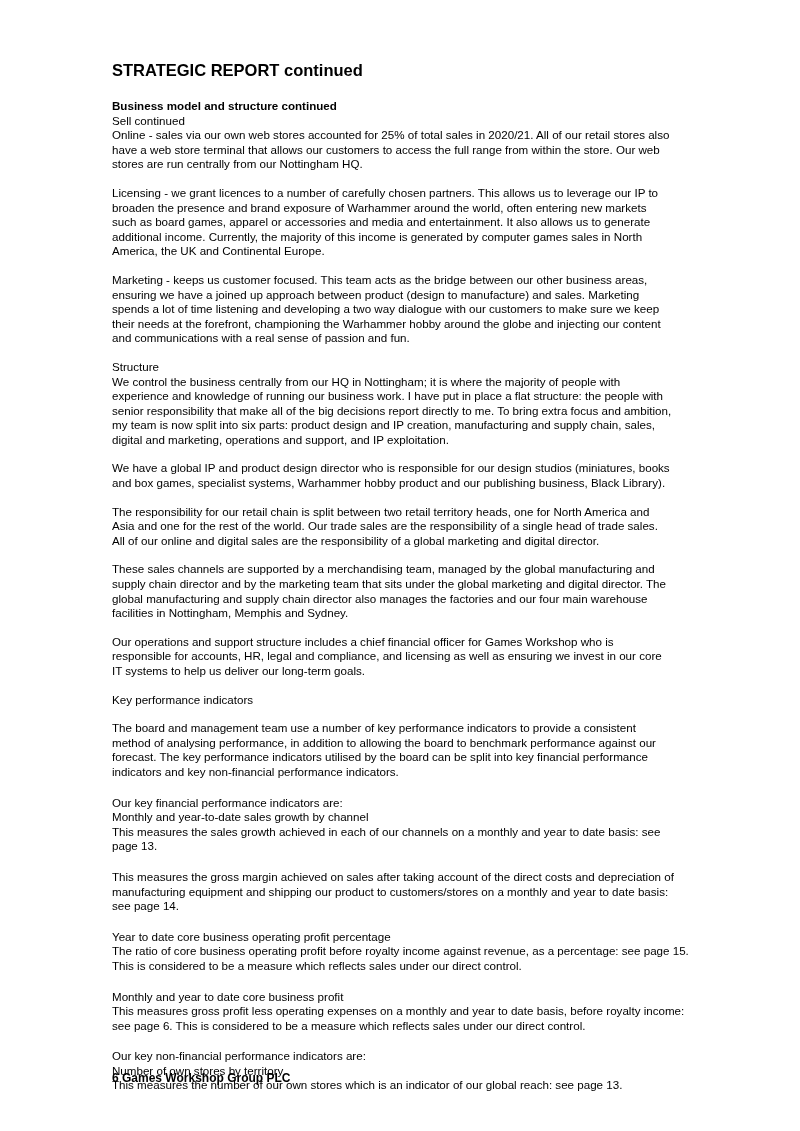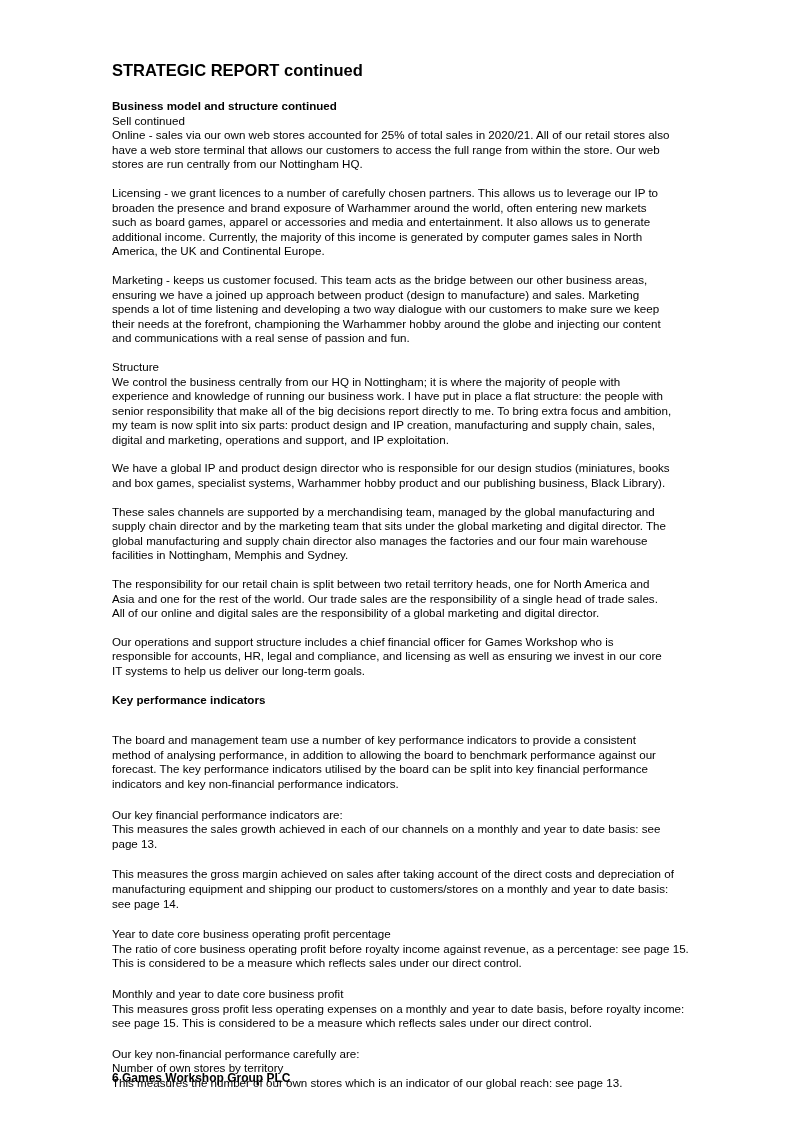--- a/index.html
+++ b/index.html
@@ -20,21 +20,21 @@
   .doc-title {
     font-size: 16.5px;
     font-weight: bold;
     line-height: 20px;
     margin: 5px 0 19px 0;
   }
   .block { margin: 0 16px 14px 0; }
   .tight { margin: 0; }
   .bold { font-weight: bold; }
   .italic { }
-  .kpi-heading { font-weight: bold; margin: 5px 0 26px 0; }
+  .kpi-heading { font-weight: normal; margin: 5px 0 14px 0; }
   .kpi-item { margin: 16px 0 14px 0; }
   .footer {
     position: absolute;
     left: 58px;
     bottom: 45px;
     font-weight: bold;
     font-size: 12px;
   }
 </style>
 </head>
@@ -54,51 +54,52 @@
 
   <div class="block">Marketing - keeps us customer focused. This team acts as the bridge between our other business areas, ensuring we have a joined up approach between product (design to manufacture) and sales. Marketing spends a lot of time listening and developing a two way dialogue with our customers to make sure we keep their needs at the forefront, championing the Warhammer hobby around the globe and injecting our content and communications with a real sense of passion and fun.</div>
 
   <div class="block">
     <div class="italic tight">Structure</div>
     <div class="tight">We control the business centrally from our HQ in Nottingham; it is where the majority of people with experience and knowledge of running our business work. I have put in place a flat structure: the people with senior responsibility that make all of the big decisions report directly to me. To bring extra focus and ambition, my team is now split into six parts: product design and IP creation, manufacturing and supply chain, sales, digital and marketing, operations and support, and IP exploitation.</div>
   </div>
 
   <div class="block">We have a global IP and product design director who is responsible for our design studios (miniatures, books and box games, specialist systems, Warhammer hobby product and our publishing business, Black Library).</div>
 
+  <div class="block">The responsibility for our retail chain is split between two retail territory heads, one for North America and Asia and one for the rest of the world. Our trade sales are the responsibility of a single head of trade sales. All of our online and digital sales are the responsibility of a global marketing and digital director.</div>
+
   <div class="block">These sales channels are supported by a merchandising team, managed by the global manufacturing and supply chain director and by the marketing team that sits under the global marketing and digital director. The global manufacturing and supply chain director also manages the factories and our four main warehouse facilities in Nottingham, Memphis and Sydney.</div>
-
-  <div class="block">The responsibility for our retail chain is split between two retail territory heads, one for North America and Asia and one for the rest of the world. Our trade sales are the responsibility of a single head of trade sales. All of our online and digital sales are the responsibility of a global marketing and digital director.</div>
 
   <div class="block">Our operations and support structure includes a chief financial officer for Games Workshop who is responsible for accounts, HR, legal and compliance, and licensing as well as ensuring we invest in our core IT systems to help us deliver our long-term goals.</div>
 
   <div class="kpi-heading">Key performance indicators</div>
 
   <div class="block">The board and management team use a number of key performance indicators to provide a consistent method of analysing performance, in addition to allowing the board to benchmark performance against our forecast. The key performance indicators utilised by the board can be split into key financial performance indicators and key non-financial performance indicators.</div>
 
   <div class="kpi-item">
     <div class="italic tight">Our key financial performance indicators are:</div>
+    <div class="tight">Monthly and year-to-date sales growth by channel</div>
     <div class="tight">This measures the sales growth achieved in each of our channels on a monthly and year to date basis: see page 13.</div>
   </div>
 
   <div class="kpi-item">
     <div class="tight">This measures the gross margin achieved on sales after taking account of the direct costs and depreciation of manufacturing equipment and shipping our product to customers/stores on a monthly and year to date basis: see page 14.</div>
   </div>
 
   <div class="kpi-item">
     <div class="tight">Year to date core business operating profit percentage</div>
     <div class="tight">The ratio of core business operating profit before royalty income against revenue, as a percentage: see page 15. This is considered to be a measure which reflects sales under our direct control.</div>
   </div>
 
   <div class="kpi-item">
     <div class="tight">Monthly and year to date core business profit</div>
-    <div class="tight">This measures gross profit less operating expenses on a monthly and year to date basis, before royalty income: see page 15. This is considered to be a measure which reflects sales under our direct control.</div>
+    <div class="tight">This measures gross profit less operating expenses on a monthly and year to date basis, before royalty income: see page 6. This is considered to be a measure which reflects sales under our direct control.</div>
   </div>
 
   <div class="kpi-item">
-    <div class="italic tight">Our key non-financial performance carefully are:</div>
+    <div class="italic tight">Our key non-financial performance indicators are:</div>
     <div class="tight">Number of own stores by territory</div>
     <div class="tight">This measures the number of our own stores which is an indicator of our global reach: see page 13.</div>
   </div>
 
   <div class="kpi-item">
   </div>
 
   <div class="footer">6 Games Workshop Group PLC</div>
 
 </div>

